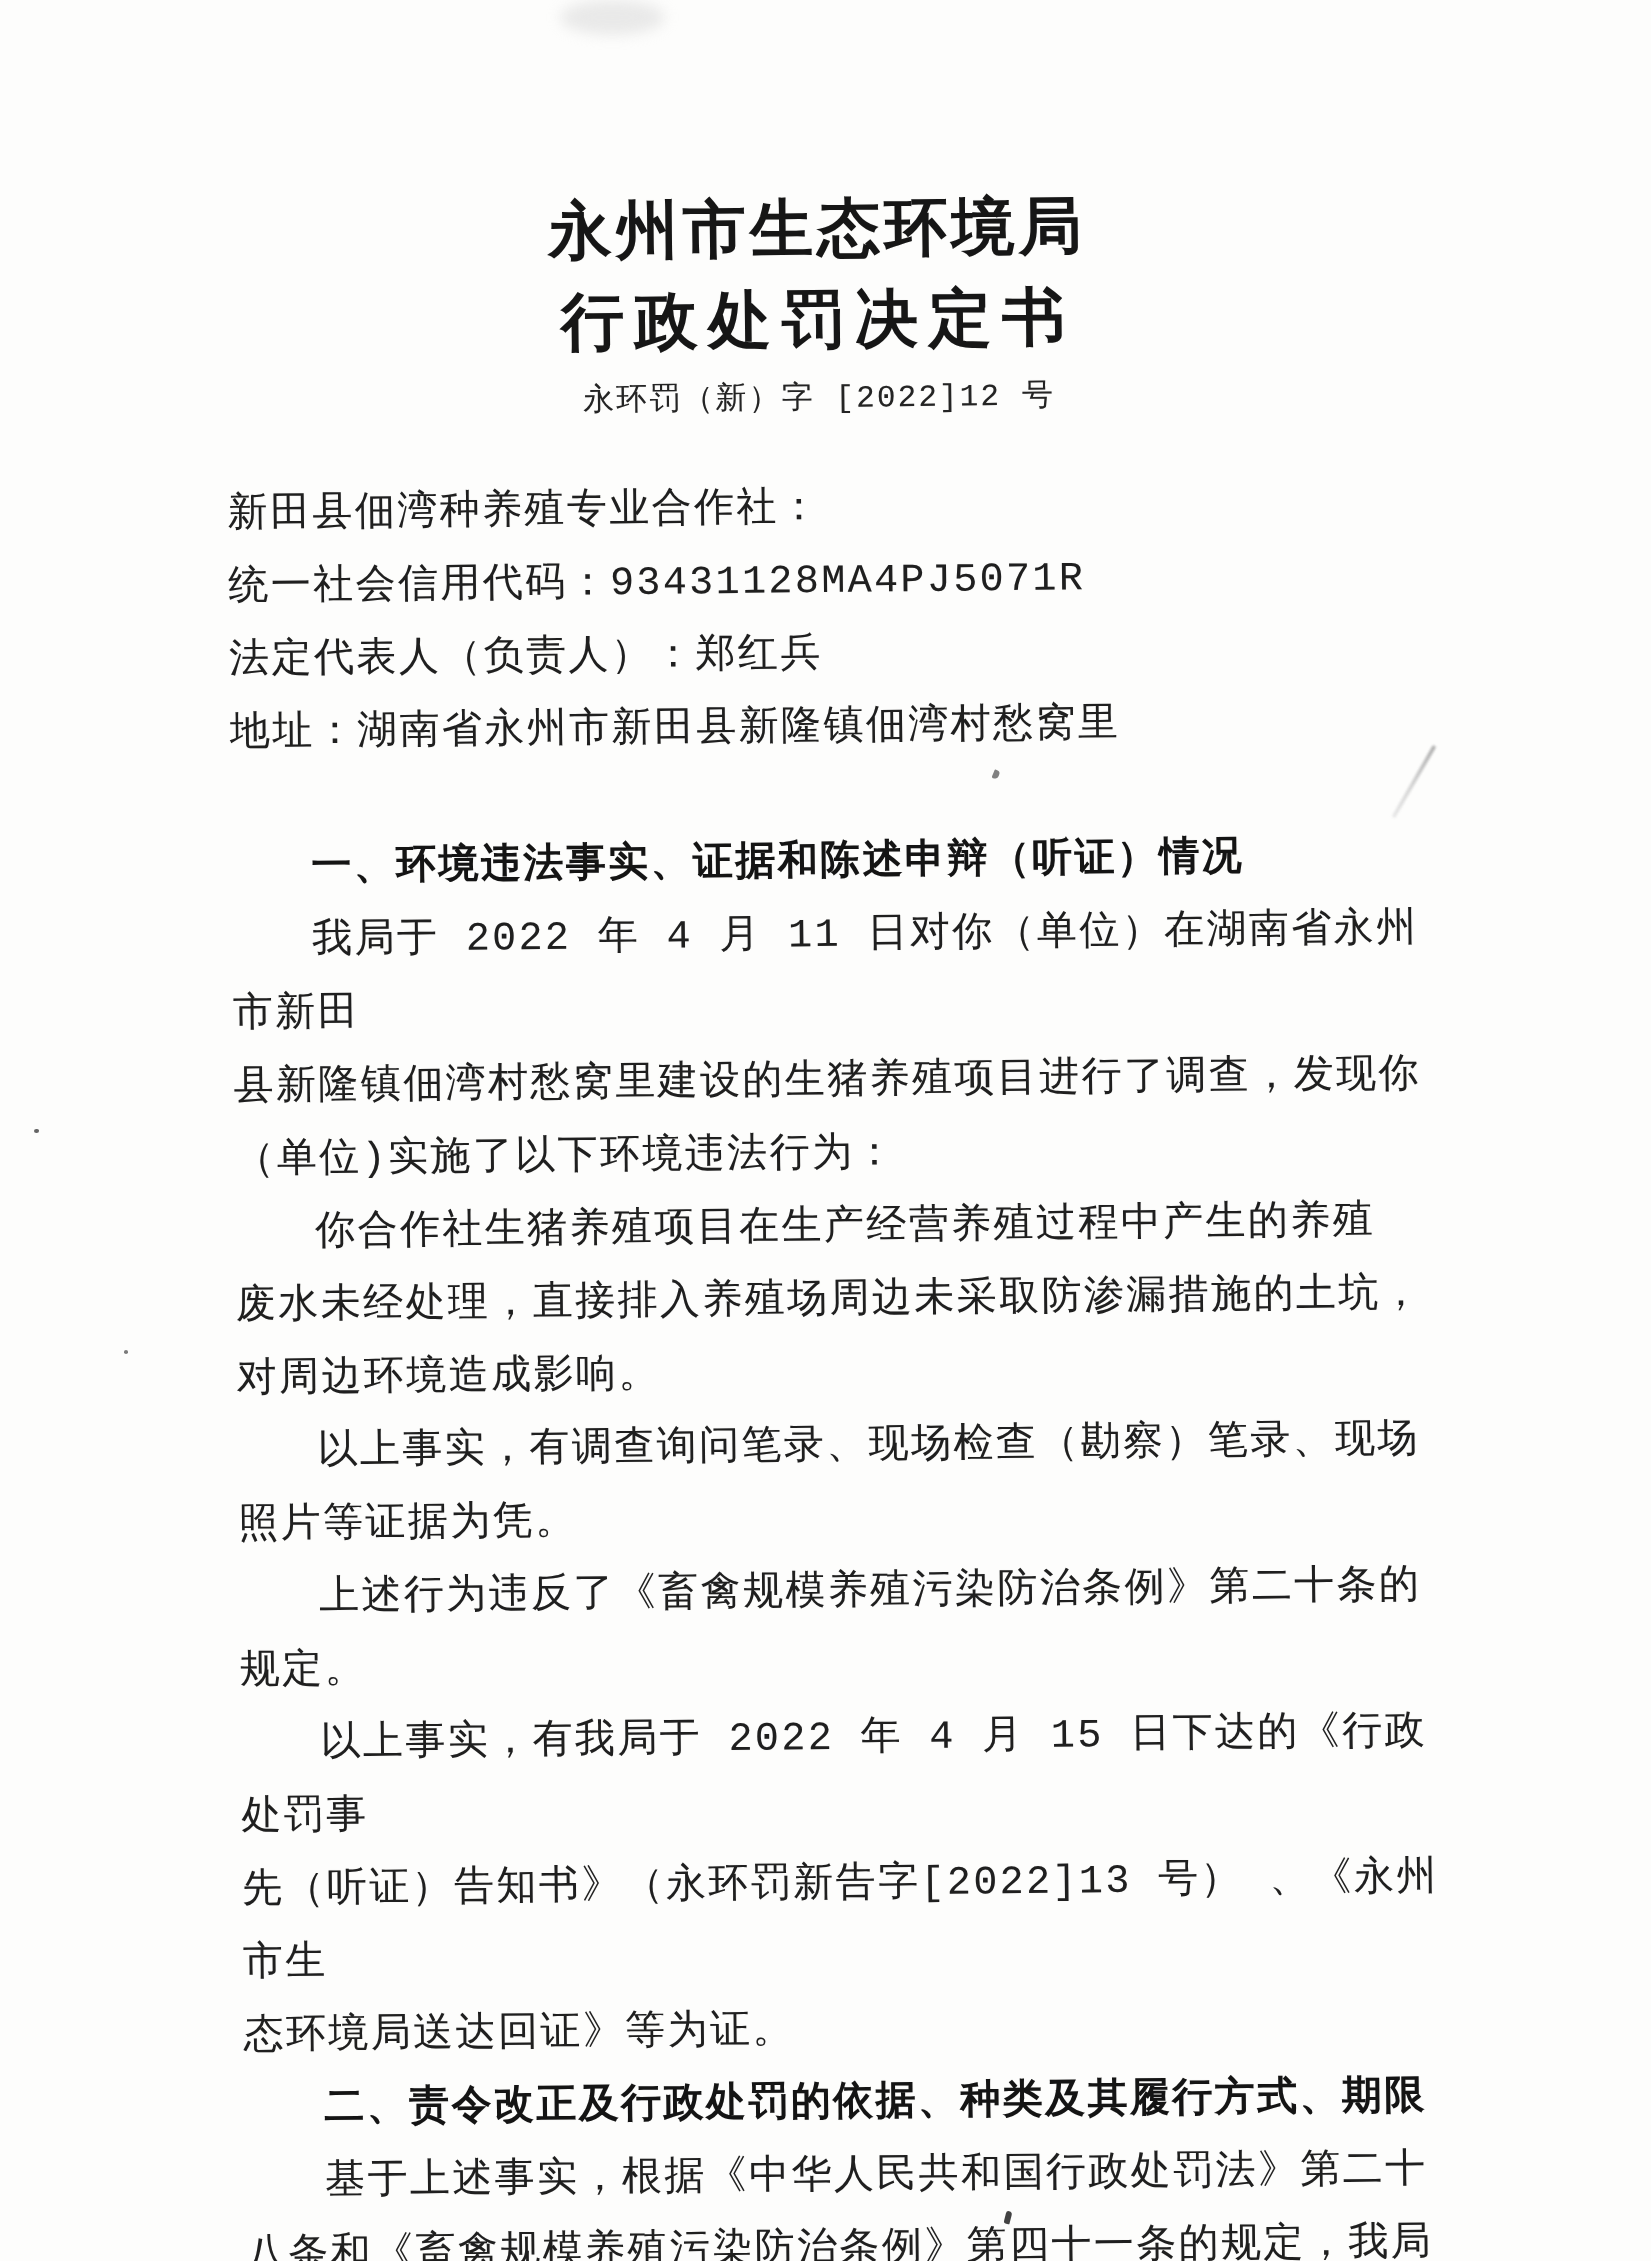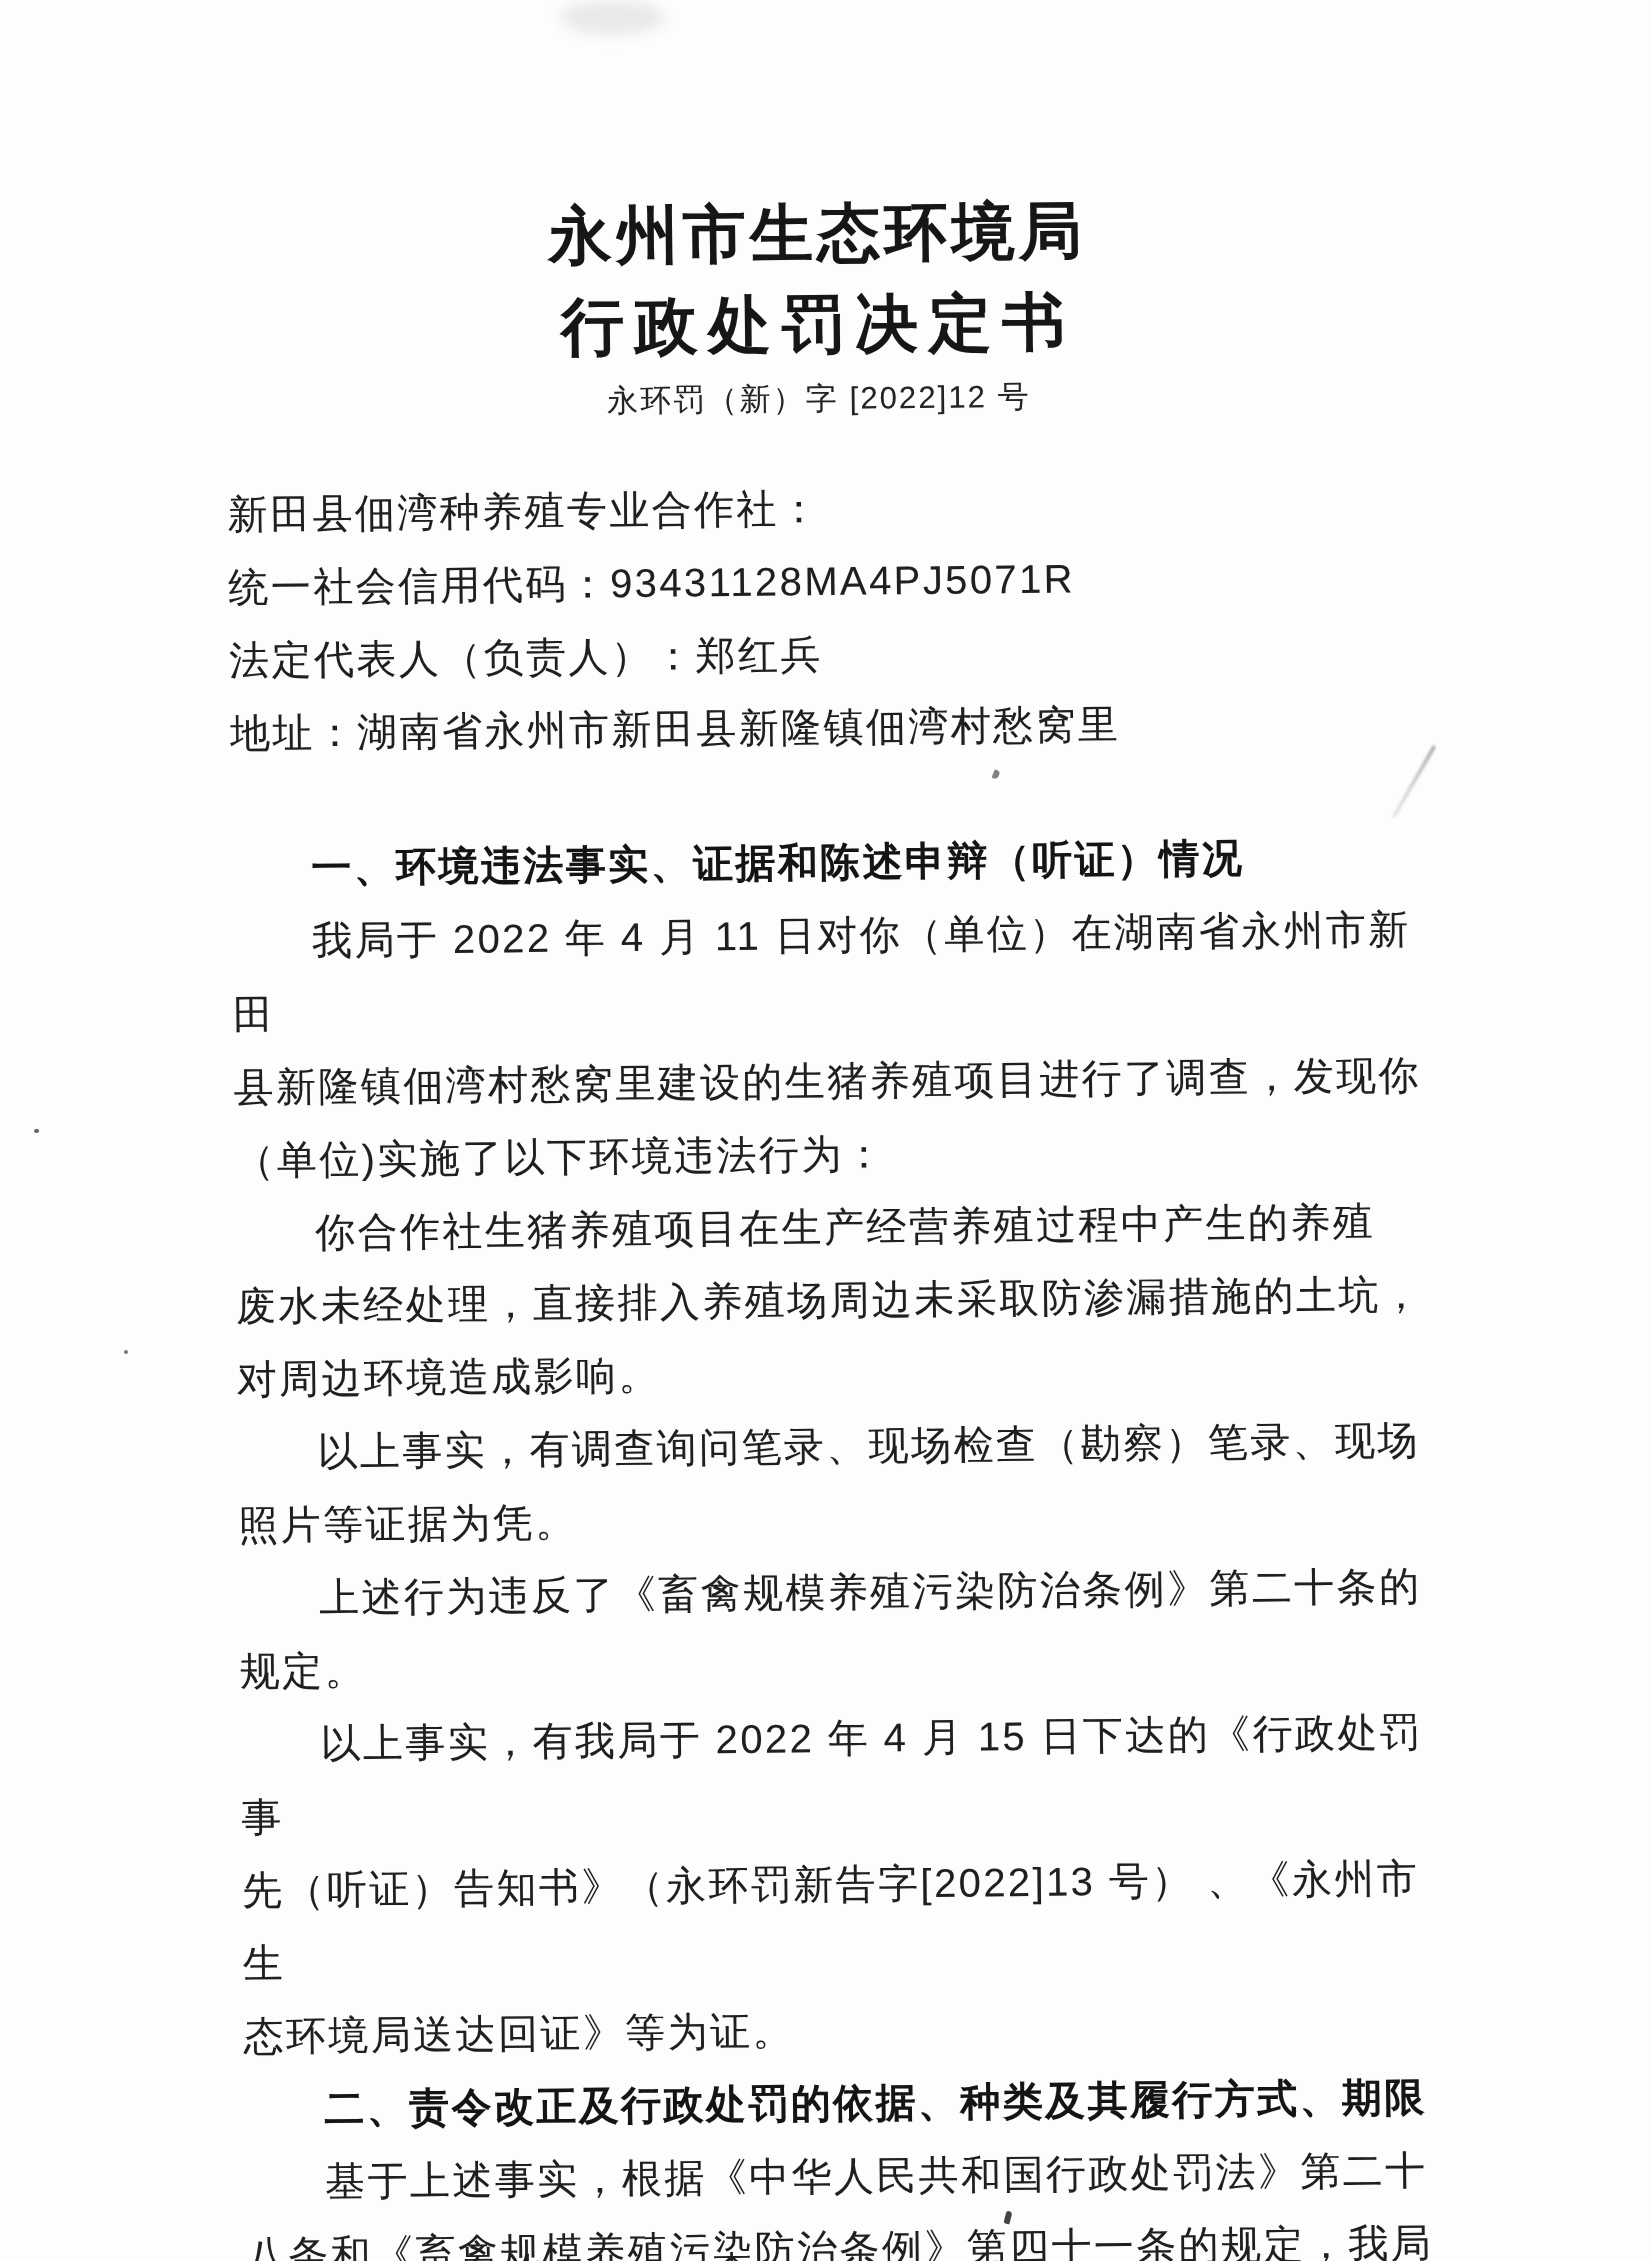--- a/index.html
+++ b/index.html
@@ -6,21 +6,21 @@
     margin: 0;
     padding: 0;
     background: #ffffff;
   }
   .page {
     position: relative;
     width: 1651px;
     height: 2261px;
     background: #fdfdfc;
     overflow: hidden;
-    font-family: Liberation Sans, sans-serif;
+    font-family: Liberation Mono, monospace;
     color: #1f1f1f;
   }
   
   .sheet {
     position: absolute;
     left: 0; top: 0;
     width: 100%; height: 100%;
     transform: rotate(-0.6deg);
     transform-origin: 50% 45%;
     text-shadow: 0 0 0.7px rgba(20,20,20,0.25);

